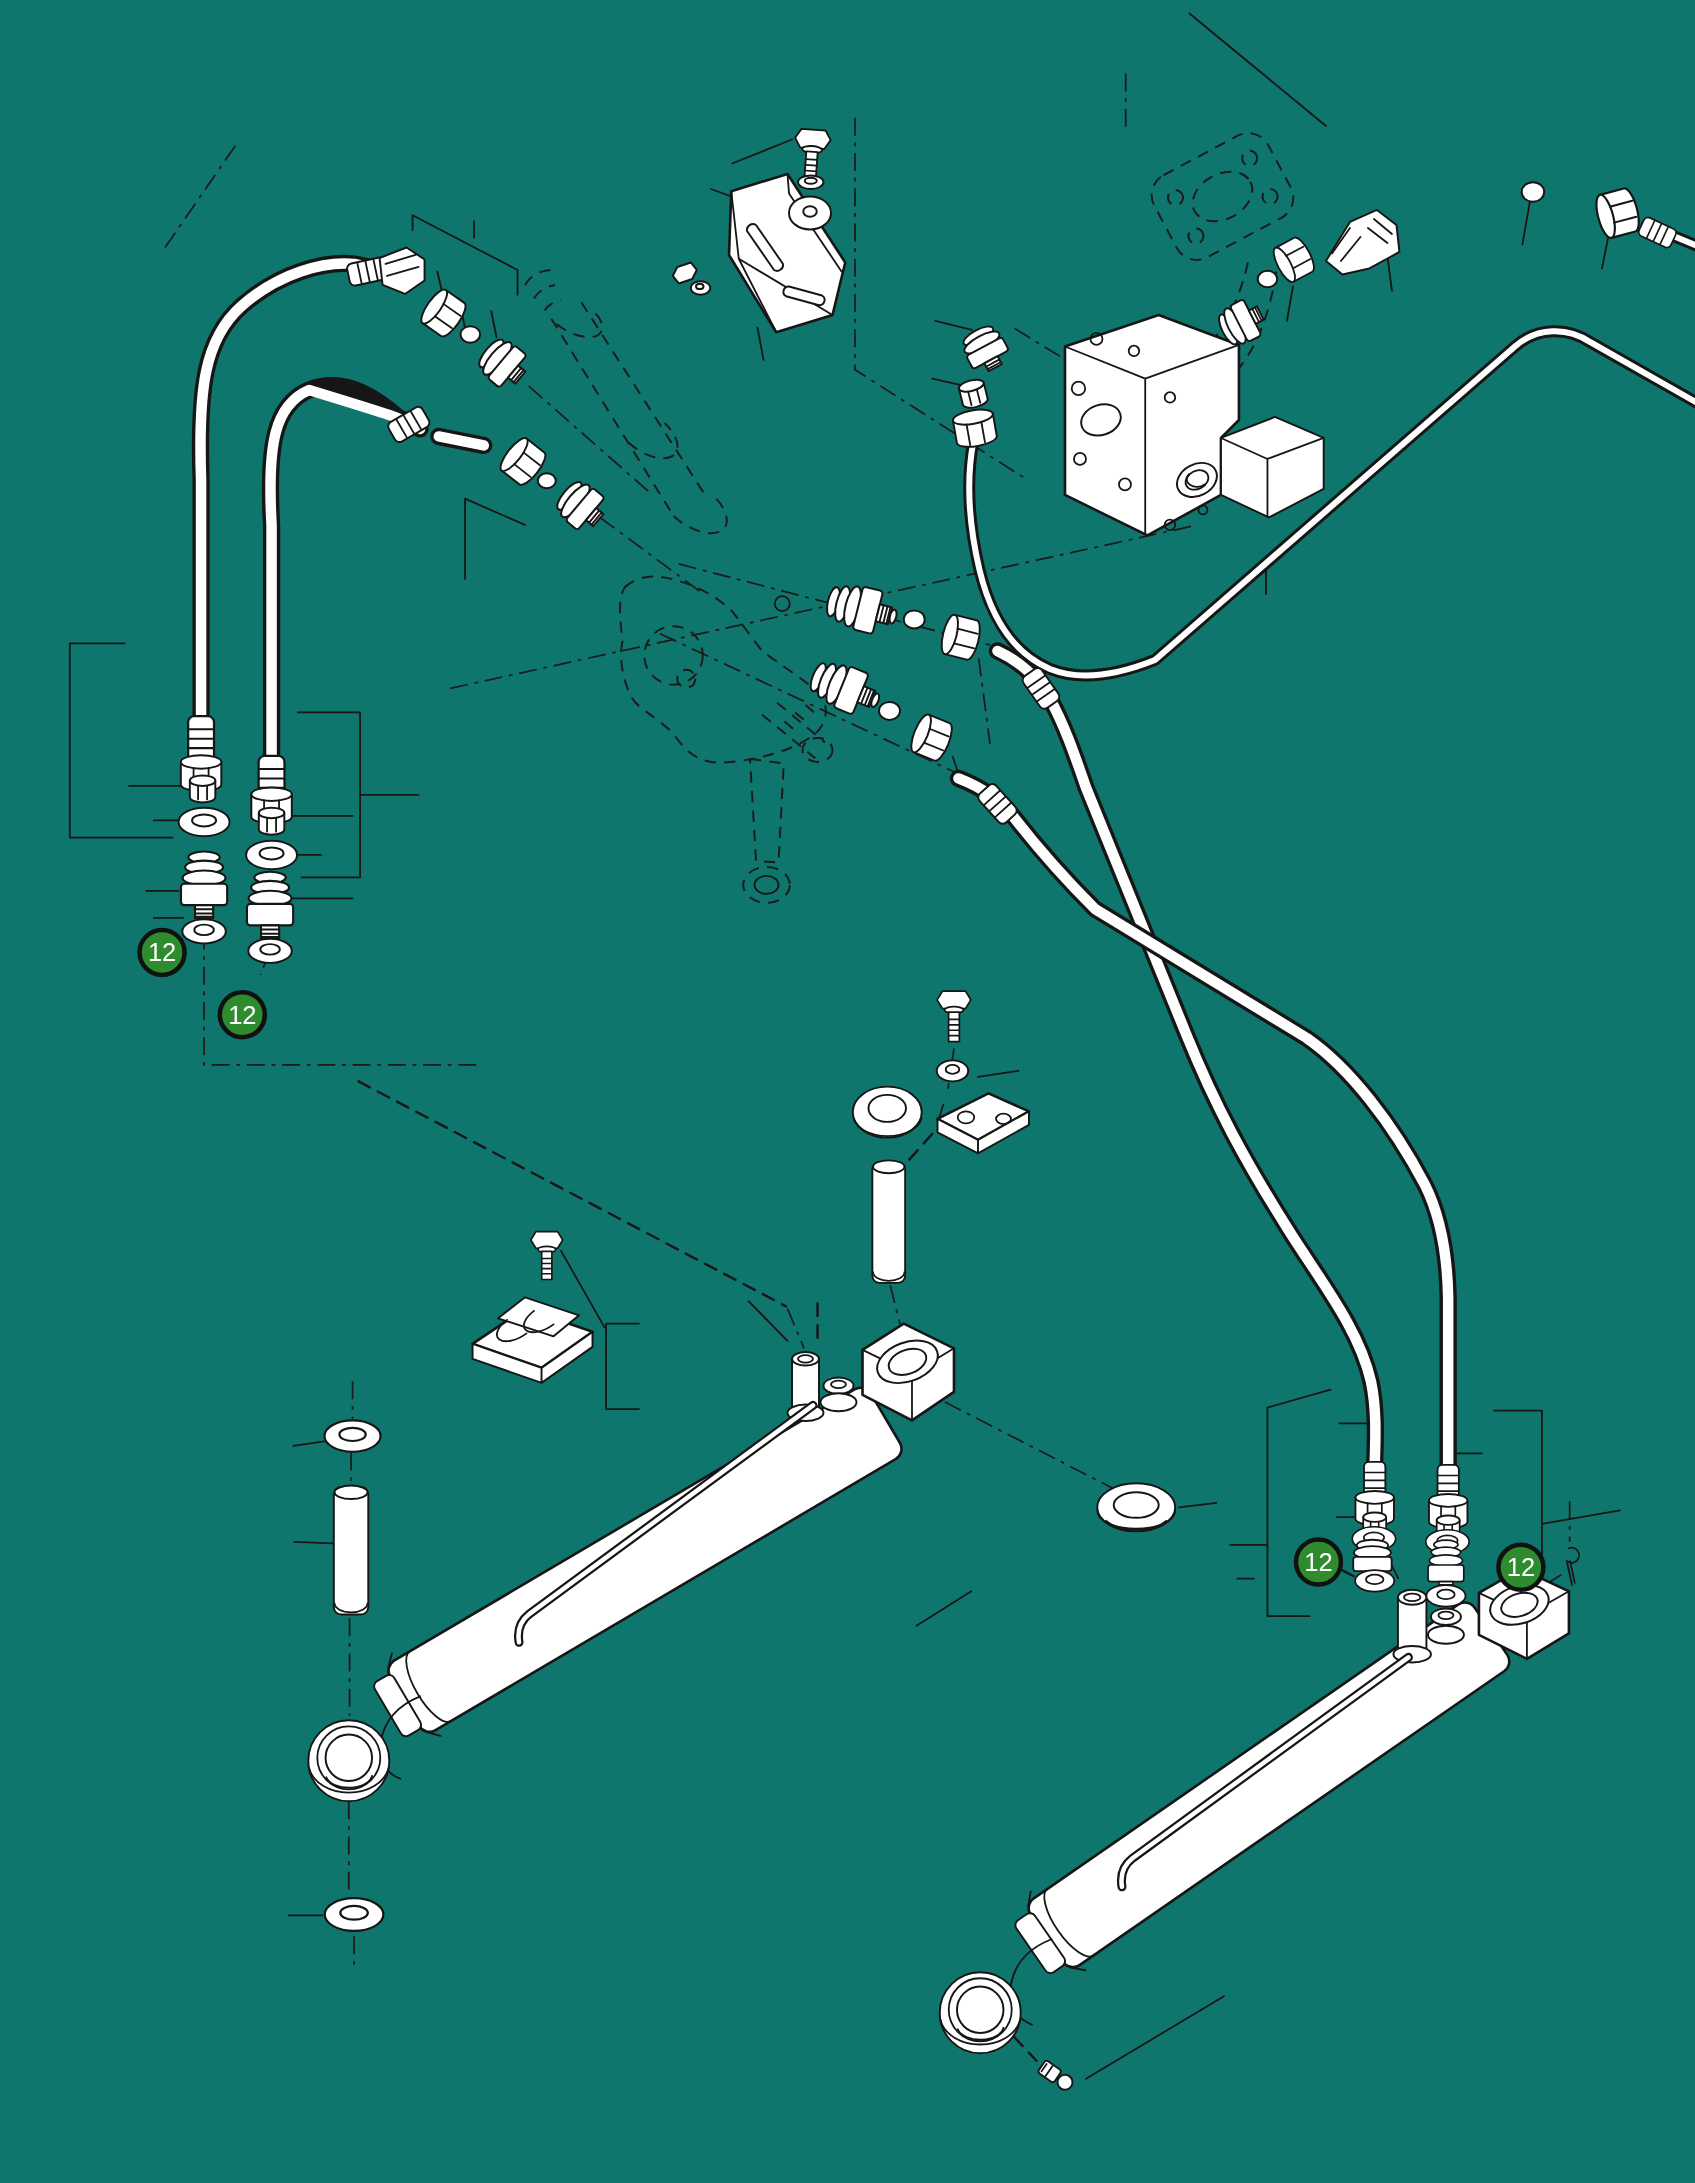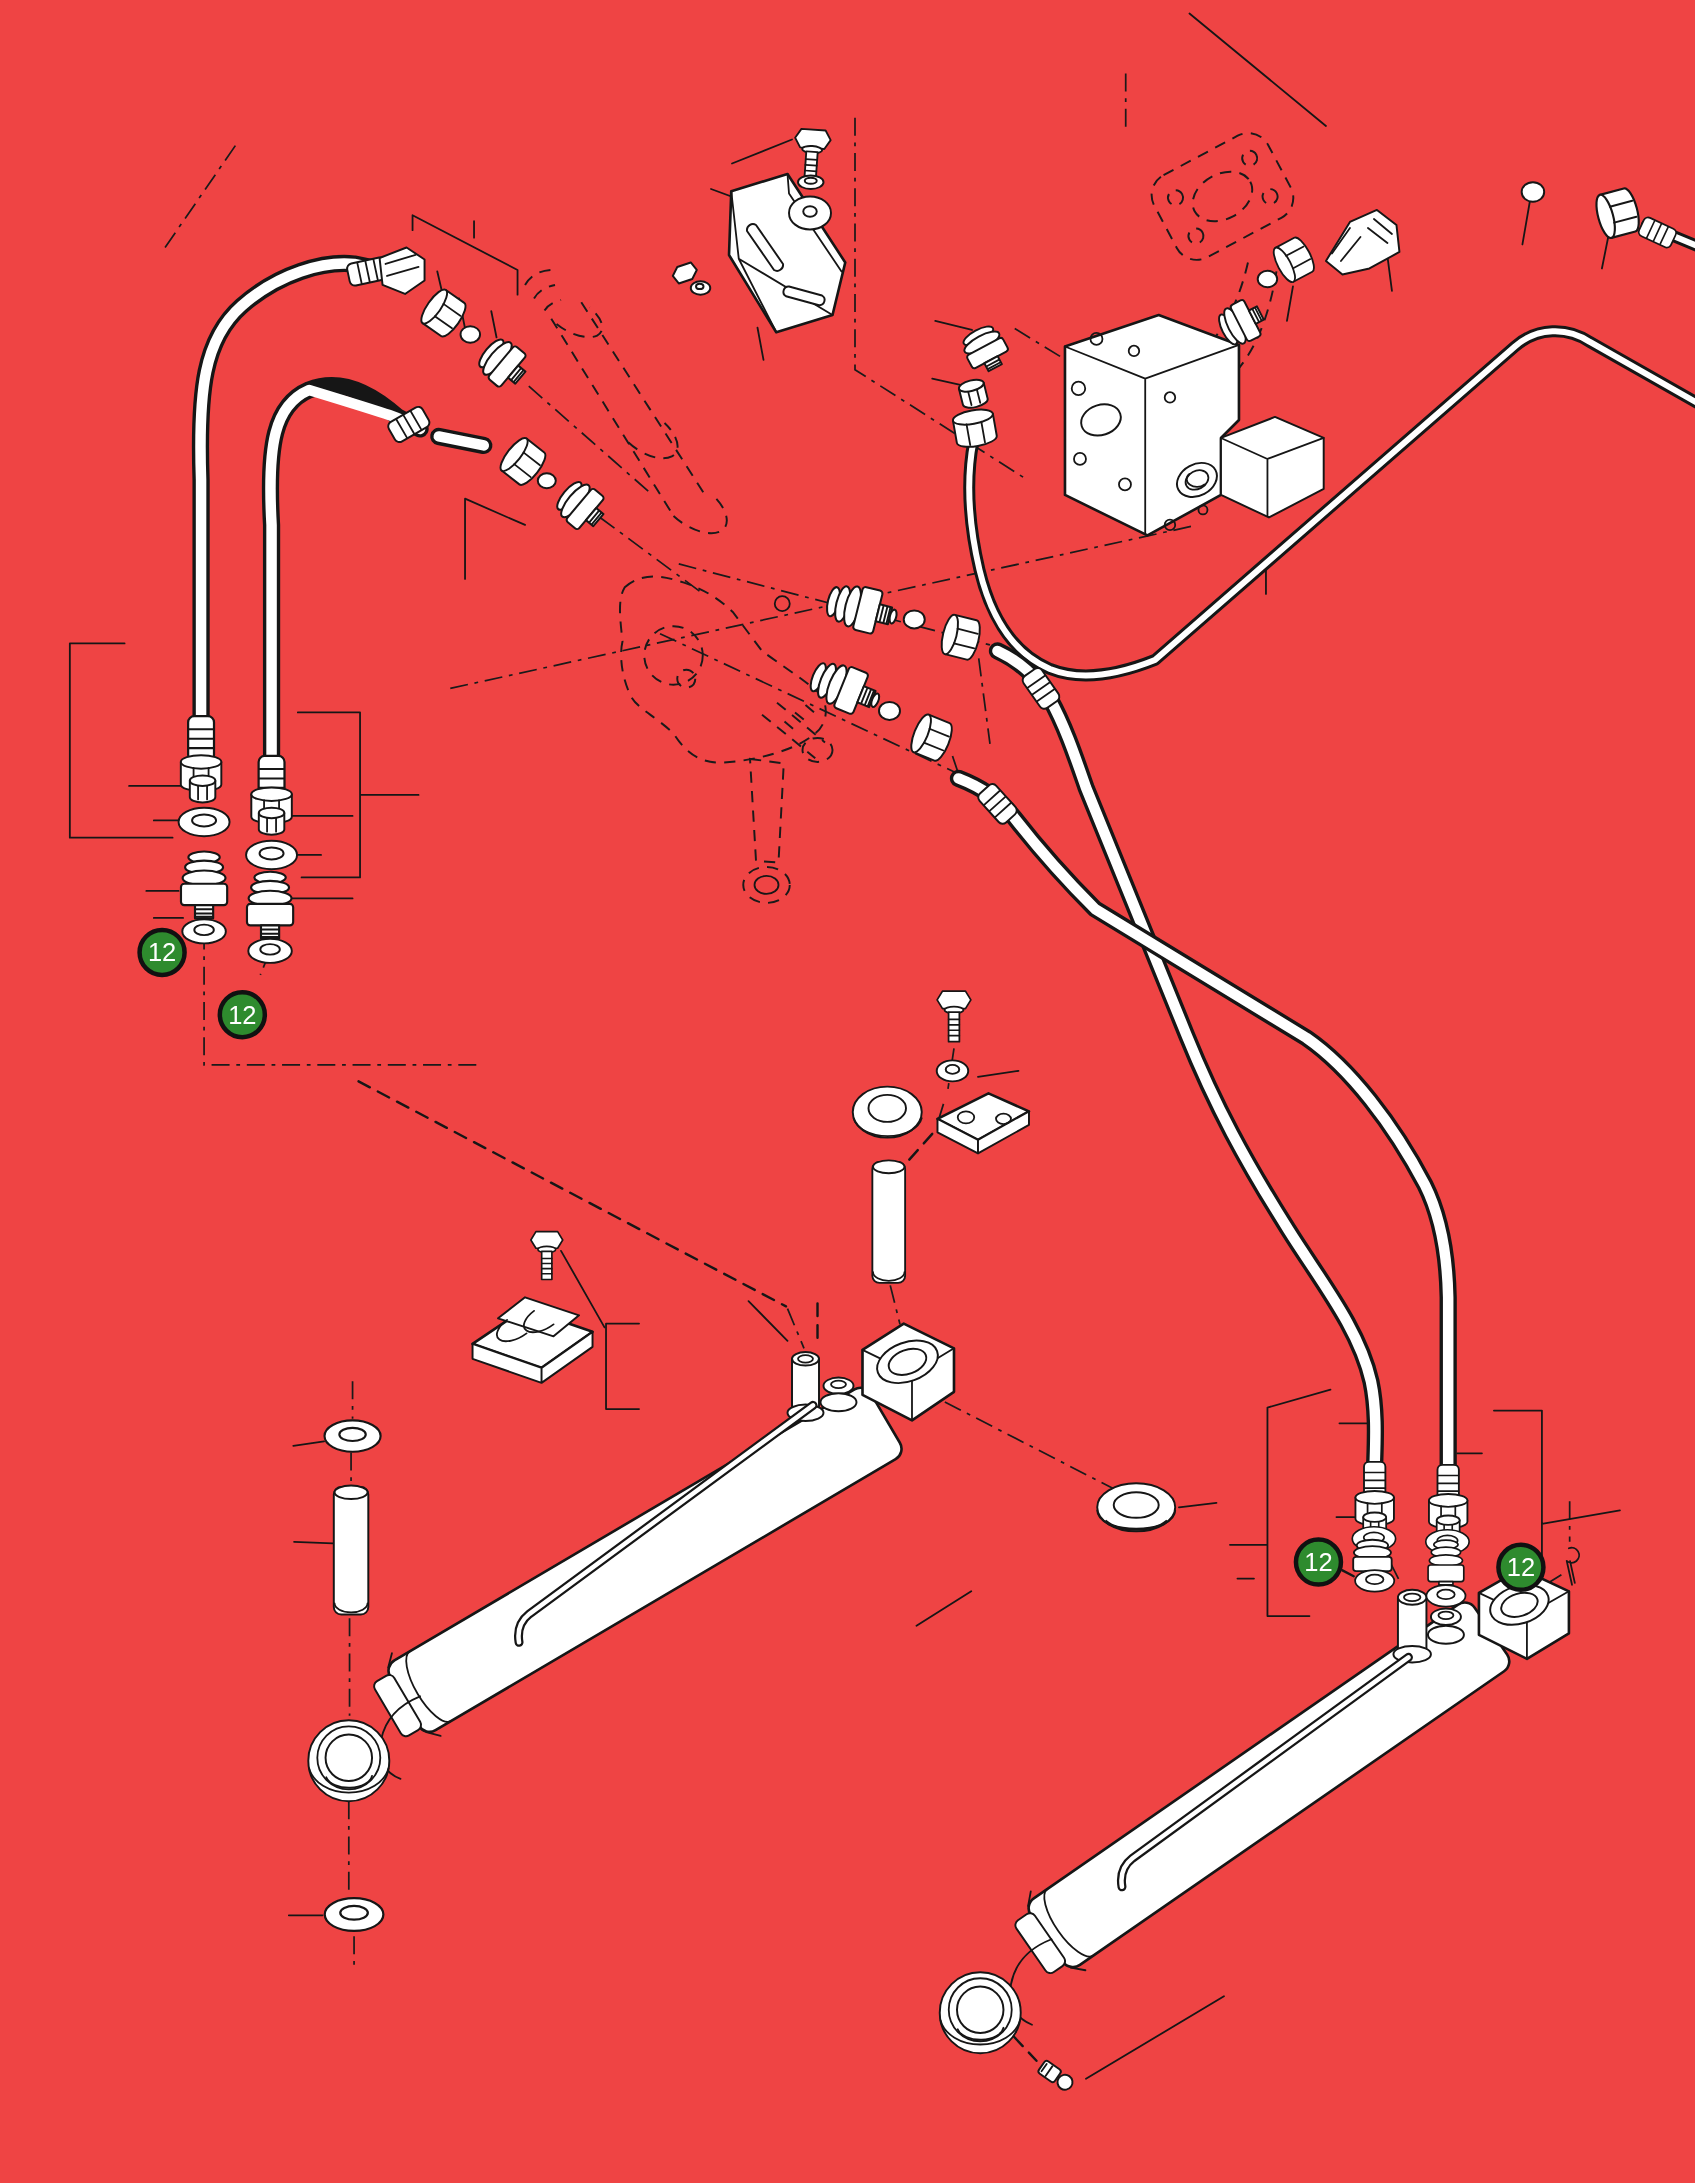--- a/index.html
+++ b/index.html
@@ -1,16 +1,16 @@
 <!DOCTYPE html>
 <html style="font-size:12px"><head>
 <meta charset="utf-8">
 <style>
   html,body{margin:0;padding:0;background:#ffffff;}
-  .stage{width:1695px;height:2183px;position:relative;background:#ef4444;overflow:hidden;}
+  .stage{width:1695px;height:2183px;position:relative;background:#0f766e;overflow:hidden;}
   svg{display:block;}
   .ln2{stroke:#161616;fill:none;stroke-width:2.4;stroke-linecap:round;stroke-linejoin:round;}
   .wf{stroke:#161616;fill:#ffffff;stroke-width:3.5;stroke-linejoin:round;}
   .wf2{stroke:#161616;fill:#ffffff;stroke-width:2.6;stroke-linejoin:round;}
   .dd{stroke:#1a1a1a;fill:none;stroke-width:2.3;stroke-dasharray:24 9 5 9;}   
   .dsh{stroke:#1a1a1a;fill:none;stroke-width:2.6;stroke-dasharray:15 11;}     
   .dshF{stroke:#161616;fill:none;stroke-width:3.2;stroke-dasharray:17 12;stroke-linecap:round;}
   .hoseO{stroke:#161616;fill:none;stroke-width:23;stroke-linecap:round;stroke-linejoin:round;}
   .hoseI{stroke:#ffffff;fill:none;stroke-width:14;stroke-linecap:round;stroke-linejoin:round;}
   .pipeO{stroke:#161616;fill:none;stroke-width:16;stroke-linecap:round;stroke-linejoin:round;}

